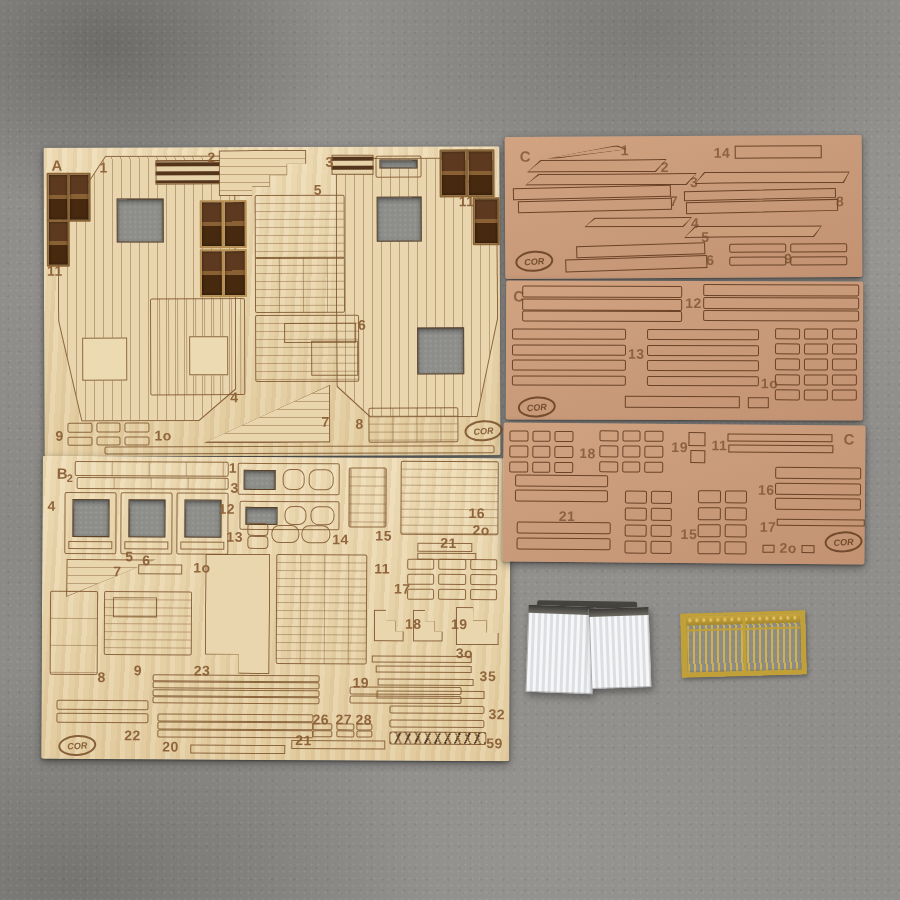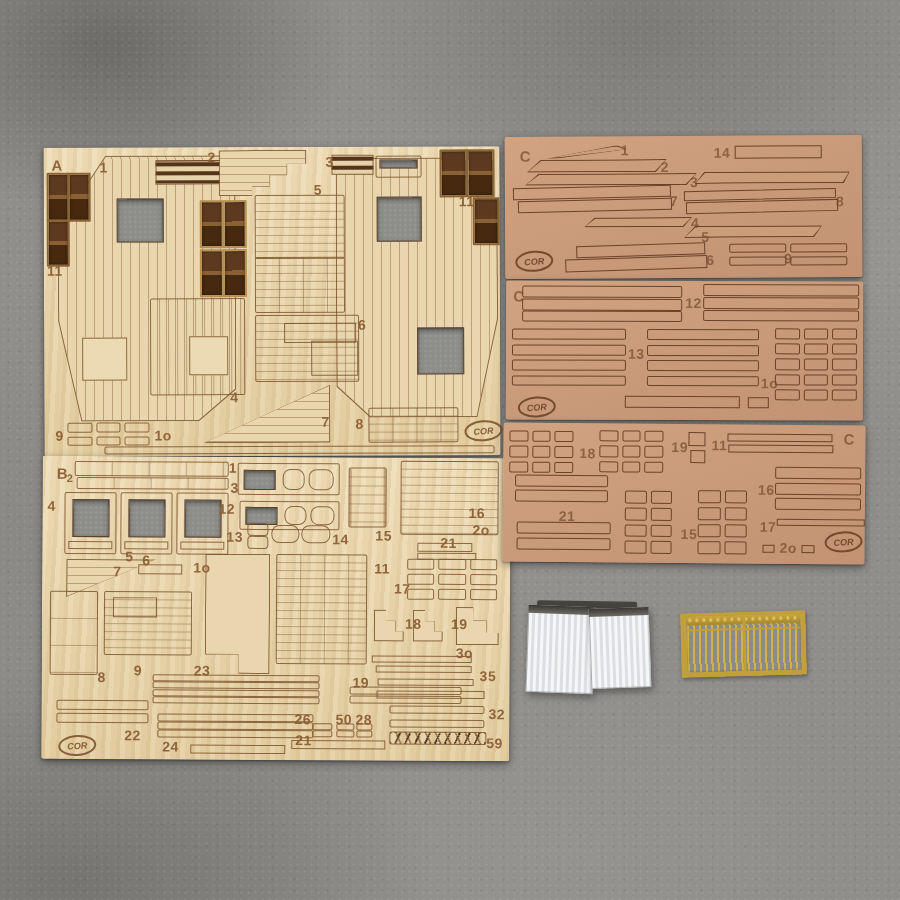--- a/index.html
+++ b/index.html
@@ -340,24 +340,24 @@
     <b class="num" style="left:438px;top:211px">35</b>
     <b class="num" style="left:151px;top:104px">1o</b>
     <b class="num" style="left:332px;top:104px">11</b>
     <b class="num" style="left:71px;top:108px">7</b>
     <b class="num" style="left:100px;top:97px">6</b>
     <b class="num" style="left:56px;top:214px">8</b>
     <b class="num" style="left:92px;top:207px">9</b>
     <b class="num" style="left:152px;top:207px">23</b>
     <b class="num" style="left:311px;top:218px">19</b>
     <b class="num" style="left:83px;top:272px">22</b>
-    <b class="num" style="left:121px;top:283px">24</b>
+    <b class="num" style="left:121px;top:283px">20</b>
     <b class="num" style="left:254px;top:276px">21</b>
-    <b class="num" style="left:253px;top:255px">26</b>
-    <b class="num" style="left:294px;top:255px">50</b>
+    <b class="num" style="left:271px;top:255px">26</b>
+    <b class="num" style="left:294px;top:255px">27</b>
     <b class="num" style="left:314px;top:255px">28</b>
     <b class="num" style="left:447px;top:249px">32</b>
     <b class="num" style="left:445px;top:278px">59</b>
     <div class="logo" style="left:17px;top:279px">
       <span>COR</span>
     </div>
   </div>
 
   <div class="sheet mdf" style="left:505px;top:136px;width:357px;height:142px;transform:rotate(-0.3deg)">
 

